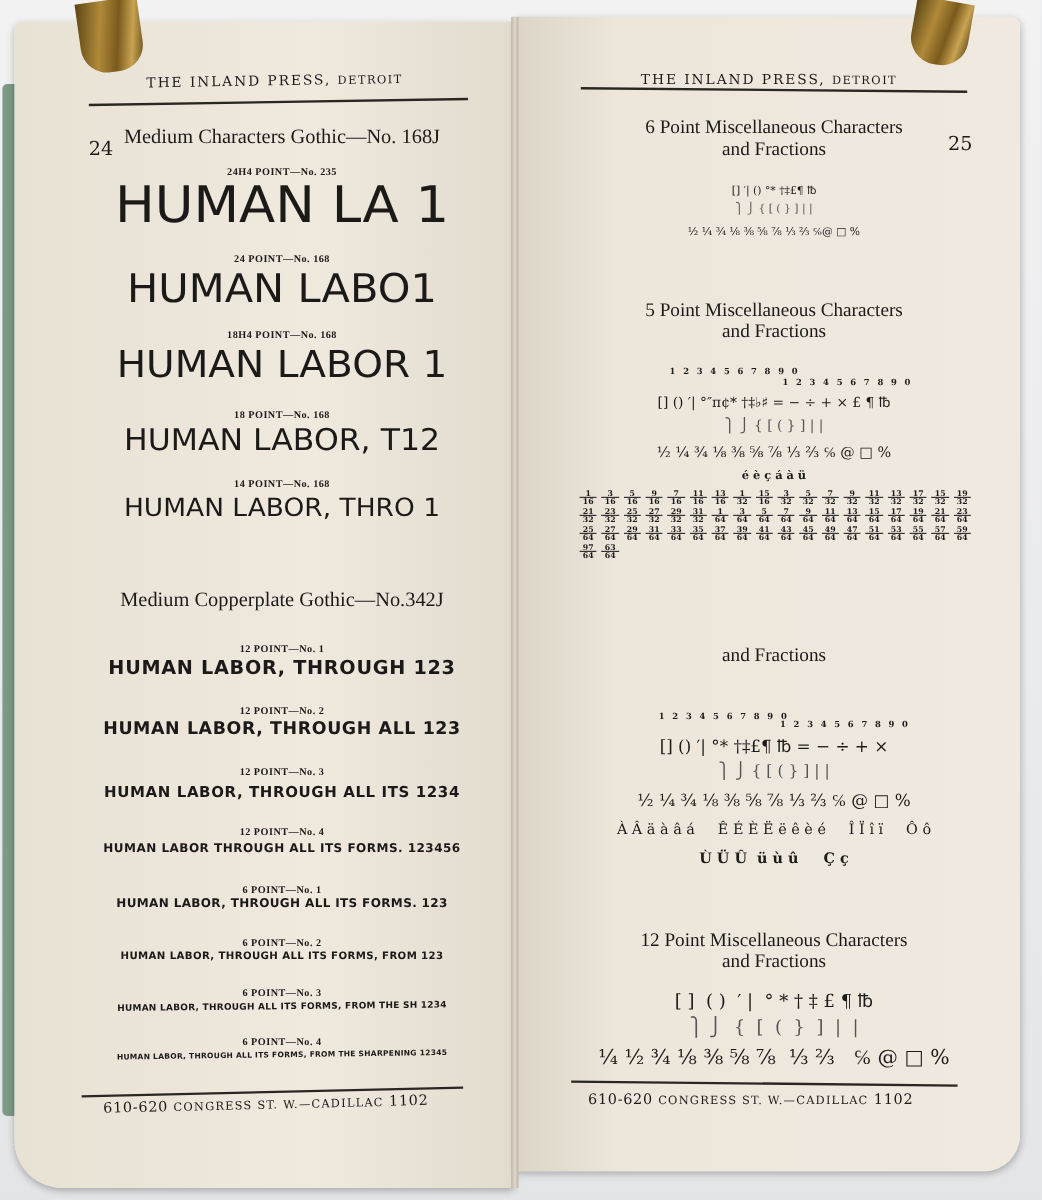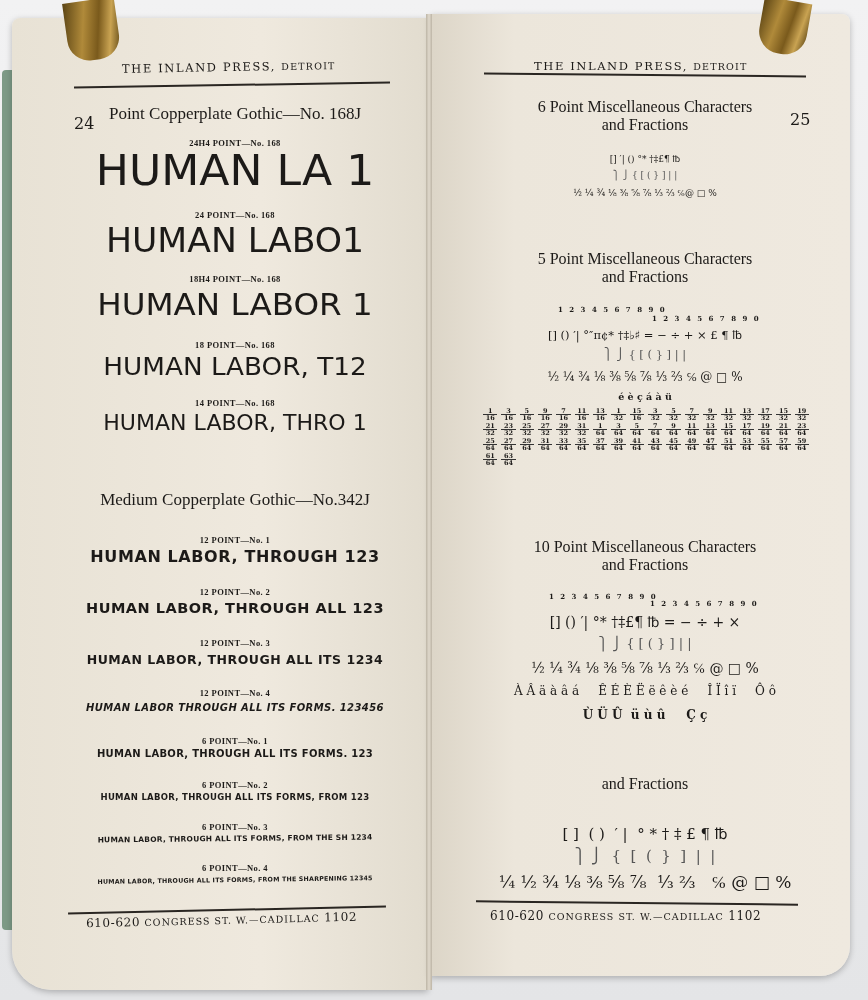--- a/index.html
+++ b/index.html
@@ -45,23 +45,23 @@
 
 <div class="hand l"></div>
 <div class="hand r"></div>
 
 <div class="abs pnum" style="left:74px;top:70px;">24</div>
 <div class="abs hdr" style="left:122px;top:60px;transform:rotate(-1deg);">
   <span>THE INLAND PRESS, </span><span class="sc">DETROIT</span>
 </div>
 <div class="rule" style="left:74px;top:84px;width:316px;transform:rotate(-0.9deg);"></div>
 
-<div class="ctr title" style="left:60px;width:350px;top:104px;">Point Copperplate Gothic—No. 168J</div>
-
-<div class="ctr label" style="left:60px;width:350px;top:138px;">24H4 POINT—No. 168</div>
+<div class="ctr title" style="left:60px;width:350px;top:104px;">Medium Characters Gothic—No. 168J</div>
+
+<div class="ctr label" style="left:60px;width:350px;top:138px;">24H4 POINT—No. 235</div>
 <div class="ctr g1" style="left:60px;width:350px;top:148px;font-size:42px;line-height:46px;">HUMAN LA 1</div>
 
 <div class="ctr label" style="left:60px;width:350px;top:210px;">24 POINT—No. 168</div>
 <div class="ctr g1" style="left:60px;width:350px;top:222px;font-size:33px;line-height:38px;">HUMAN LABO1</div>
 
 <div class="ctr label" style="left:60px;width:350px;top:274px;">18H4 POINT—No. 168</div>
 <div class="ctr g1" style="left:60px;width:350px;top:286px;font-size:31px;line-height:36px;">HUMAN LABOR 1</div>
 
 <div class="ctr label" style="left:60px;width:350px;top:340px;">18 POINT—No. 168</div>
 <div class="ctr g1" style="left:60px;width:350px;top:352px;font-size:25px;line-height:30px;">HUMAN LABOR, T12</div>
@@ -74,21 +74,21 @@
 <div class="ctr label" style="left:60px;width:350px;top:535px;">12 POINT—No. 1</div>
 <div class="ctr goth" style="left:60px;width:350px;top:547px;font-size:16px;letter-spacing:.6px;">HUMAN LABOR, THROUGH 123</div>
 
 <div class="ctr label" style="left:60px;width:350px;top:587px;">12 POINT—No. 2</div>
 <div class="ctr goth" style="left:60px;width:350px;top:600px;font-size:14.5px;letter-spacing:.5px;">HUMAN LABOR, THROUGH ALL 123</div>
 
 <div class="ctr label" style="left:60px;width:350px;top:638px;">12 POINT—No. 3</div>
 <div class="ctr goth" style="left:60px;width:350px;top:652px;font-size:12.5px;letter-spacing:.5px;">HUMAN LABOR, THROUGH ALL ITS 1234</div>
 
 <div class="ctr label" style="left:60px;width:350px;top:688px;">12 POINT—No. 4</div>
-<div class="ctr goth" style="left:60px;width:350px;top:702px;font-size:10px;letter-spacing:.4px;font-style:italic;">HUMAN LABOR THROUGH ALL ITS FORMS. 123456</div>
+<div class="ctr goth" style="left:60px;width:350px;top:702px;font-size:10px;letter-spacing:.4px;">HUMAN LABOR THROUGH ALL ITS FORMS. 123456</div>
 
 <div class="ctr label" style="left:60px;width:350px;top:736px;">6 POINT—No. 1</div>
 <div class="ctr goth" style="left:60px;width:350px;top:748px;font-size:10px;letter-spacing:.3px;">HUMAN LABOR, THROUGH ALL ITS FORMS. 123</div>
 
 <div class="ctr label" style="left:60px;width:350px;top:780px;">6 POINT—No. 2</div>
 <div class="ctr goth" style="left:60px;width:350px;top:792px;font-size:8.5px;letter-spacing:.3px;">HUMAN LABOR, THROUGH ALL ITS FORMS, FROM 123</div>
 
 <div class="ctr label" style="left:60px;width:350px;top:822px;">6 POINT—No. 3</div>
 <div class="ctr goth" style="left:60px;width:350px;top:834px;font-size:7.5px;letter-spacing:.2px;transform:rotate(-0.6deg);">HUMAN LABOR, THROUGH ALL ITS FORMS, FROM THE SH 1234</div>
 
@@ -172,37 +172,37 @@
     <div class="fr"><span class="n">41</span><span>64</span></div>
     <div class="fr"><span class="n">43</span><span>64</span></div>
     <div class="fr"><span class="n">45</span><span>64</span></div>
     <div class="fr"><span class="n">49</span><span>64</span></div>
     <div class="fr"><span class="n">47</span><span>64</span></div>
     <div class="fr"><span class="n">51</span><span>64</span></div>
     <div class="fr"><span class="n">53</span><span>64</span></div>
     <div class="fr"><span class="n">55</span><span>64</span></div>
     <div class="fr"><span class="n">57</span><span>64</span></div>
     <div class="fr"><span class="n">59</span><span>64</span></div>
-    <div class="fr"><span class="n">61</span><span>64</span></div>
+    <div class="fr"><span class="n">97</span><span>64</span></div>
     <div class="fr"><span class="n">63</span><span>64</span></div>
   </div>
 
 <div class="ctr sec" style="left:470px;width:350px;top:538px;">
-  <div>10 Point Miscellaneous Characters</div>
   <div>and Fractions</div>
 </div>
 <div class="abs chars tiny" style="left:549px;top:592px;">1 2 3 4 5 6 7 8 9 0</div>
 <div class="abs chars tiny" style="left:650px;top:599px;">1 2 3 4 5 6 7 8 9 0</div>
 <div class="ctr chars" style="left:470px;width:350px;top:612px;font-size:14px;">[] () ′| °* †‡£¶ ℔ = − ÷ + ×</div>
 <div class="ctr chars" style="left:470px;width:350px;top:636px;font-size:13px;color:#555;">⎫ ⎭ { [ ( } ] | |</div>
 <div class="ctr chars" style="left:470px;width:350px;top:660px;font-size:14px;">½ ¼ ¾  ⅛ ⅜ ⅝ ⅞  ⅓ ⅔  ℅ @ □ %</div>
 <div class="ctr chars" style="left:470px;width:350px;top:684px;font-size:12px;font-weight:normal;white-space:pre;">À Â ä à â á     Ê É È Ë ë ê è é     Î Ï î ï     Ô ô</div>
 <div class="ctr chars" style="left:470px;width:350px;top:708px;font-size:12px;font-weight:bold;white-space:pre;">Ù Ü Û  ü ù û     Ç ç</div>
 
 <div class="ctr sec" style="left:470px;width:350px;top:775px;">
+  <div>12 Point Miscellaneous Characters</div>
   <div>and Fractions</div>
 </div>
 <div class="ctr chars" style="left:470px;width:350px;top:823px;font-size:15px;white-space:pre;">[ ]  ( )  ′ |  ° * † ‡ £ ¶ ℔</div>
 <div class="ctr chars" style="left:470px;width:350px;top:847px;font-size:15px;color:#555;white-space:pre;">⎫ ⎭  {  [  (  }  ]  |  |</div>
 <div class="ctr chars" style="left:470px;width:350px;top:872px;font-size:17px;white-space:pre;">¼ ½ ¾ ⅛ ⅜ ⅝ ⅞  ⅓ ⅔   ℅ @ □ %</div>
 
 <div class="rule" style="left:476px;top:902px;width:322px;transform:rotate(0.6deg);"></div>
 <div class="abs footer" style="left:490px;top:909px;">
   <span>610-620 </span><span class="sc">CONGRESS ST. W.—CADILLAC</span><span> 1102</span>
 </div>

